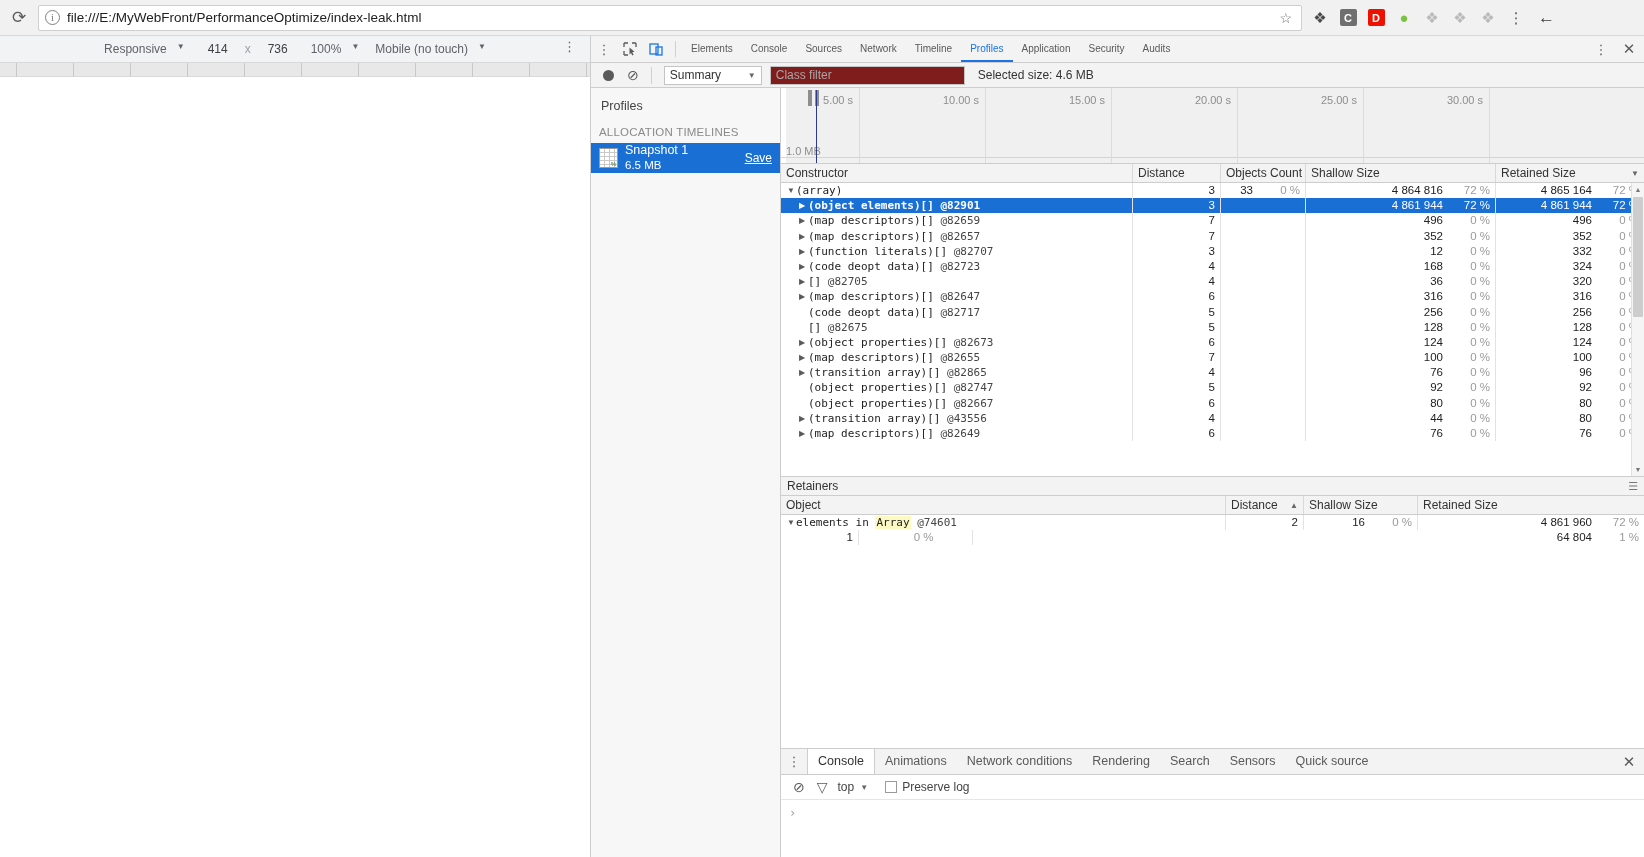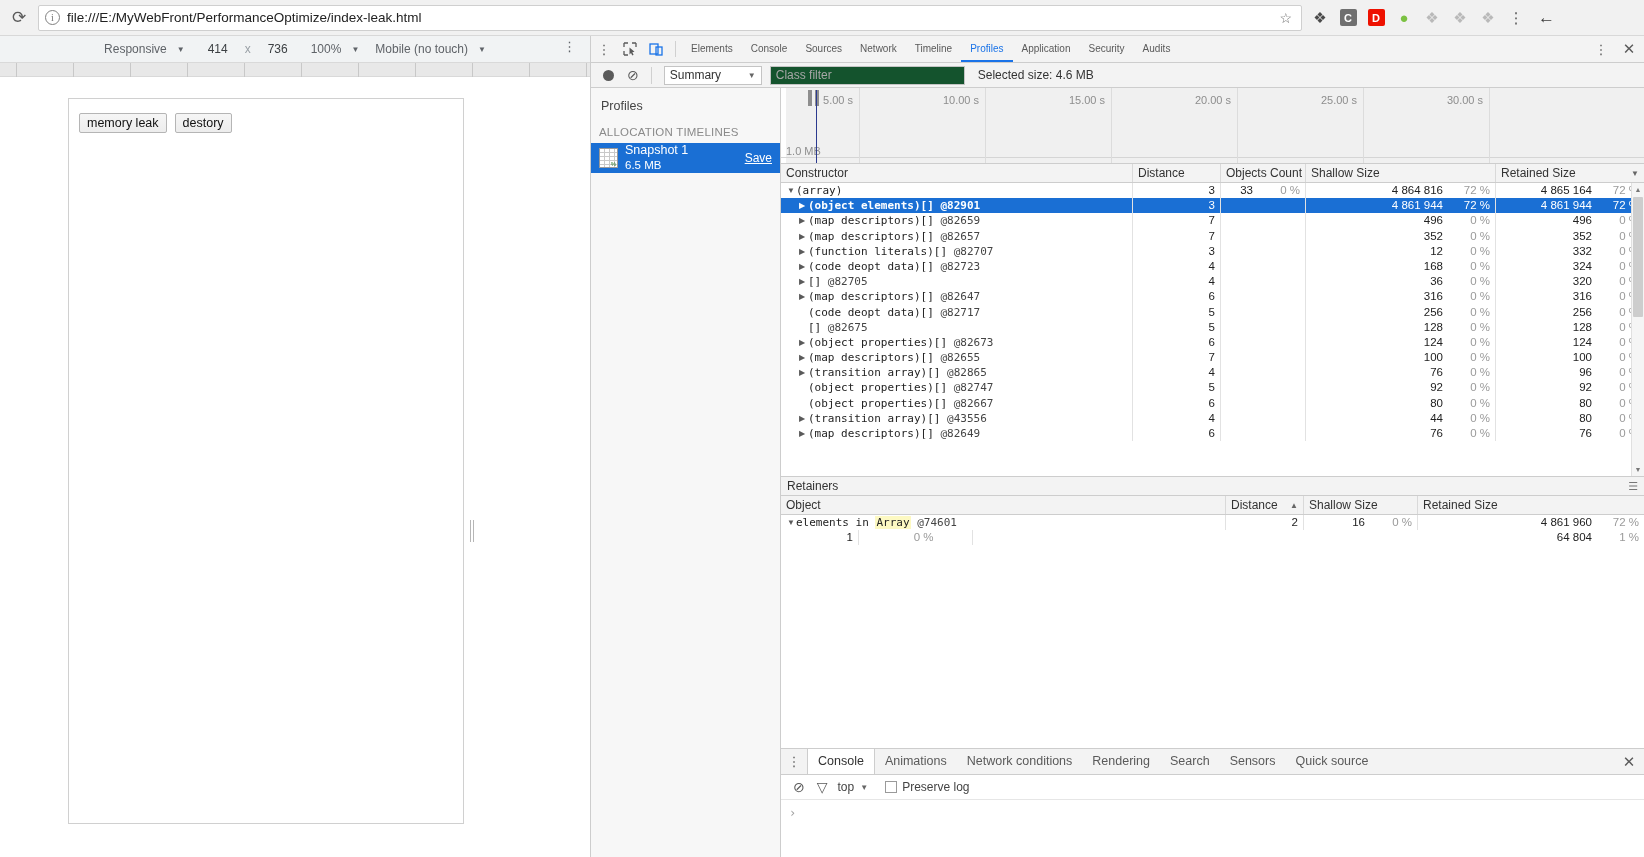--- a/index.html
+++ b/index.html
@@ -54,21 +54,21 @@
   .kebab { font-size: 15px; color: #5a5a5a; letter-spacing: 0; line-height: 8px; }
   .back-arrow { font-size: 17px; color: #3a3a3a; padding: 0 6px; cursor: pointer; }
 
   
   .device-bar {
     position: absolute; left: 0; top: 36px; width: 590px; height: 27px;
     background: #f1f3f4; border-bottom: 1px solid #d9d9d9;
     display: flex; align-items: center; justify-content: center;
     font-size: 12px; color: #5f6368;
   }
-  .device-bar .grp { display: flex; align-items: center; gap: 10px; margin: 0 8px; }
+  .device-bar .grp { display: flex; gap: 10px; margin: 0 8px; }
   .device-bar .dims {
     width: 34px; text-align: center; color: #3c4043;
   }
   .device-bar .x { color: #9aa0a6; }
   .device-bar .caret { font-size: 8px; }
   .dev-kebab { position: absolute; right: 14px; top: 8px; font-size: 13px; color: #5f6368; line-height: 5px; cursor: pointer; }
 
   
   .ruler {
     position: absolute; left: 0; top: 63px; width: 590px; height: 14px;
@@ -125,21 +125,21 @@
   .rec-dot { width: 11px; height: 11px; border-radius: 50%; background: #5a5a5a; margin-left: 12px; cursor: pointer; }
   .clear-ico { margin-left: 13px; font-size: 14px; color: #5a5a5a; cursor: pointer; }
   .tb2-sep { width: 1px; height: 17px; background: #d0d0d0; margin-left: 12px; }
   .sum-select {
     width: 98px; margin-left: 12px; height: 19px; background: #fff;
     border: 1px solid #c4c4c4; display: flex; align-items: center; justify-content: space-between;
     padding: 0 5px; font-size: 12px; color: #333; cursor: pointer;
   }
   .sum-select .caret { font-size: 8px; color: #666; }
   .class-filter {
-    width: 195px; margin-left: 8px; height: 19px; background: #14532d;
+    width: 195px; margin-left: 8px; height: 19px; background: #7f1d1d;
     border: 1px solid #c4c4c4; padding: 0 5px; font-size: 12px; color: #a7a7a7;
     display: flex; align-items: center;
   }
   .selected-size { margin-left: 13px; font-size: 12px; color: #333; }
 
   .dt-body { flex: 1; display: flex; min-height: 0; }
   .dt-sidebar {
     width: 190px; background: #f7f7f7; border-right: 1px solid #cdcdcd;
     flex: 0 0 auto; padding-top: 8px;
   }
@@ -324,30 +324,20 @@
       <div class="tick" style="left: 187px;"></div>
       <div class="tick" style="left: 244px;"></div>
       <div class="tick" style="left: 301px;"></div>
       <div class="tick" style="left: 358px;"></div>
       <div class="tick" style="left: 415px;"></div>
       <div class="tick" style="left: 472px;"></div>
       <div class="tick" style="left: 529px;"></div>
       <div class="tick" style="left: 586px;"></div>
     </div>
 
-  <div class="viewport-area">
-    <div class="page-frame">
-      <div class="page-buttons">
-        <button class="pg-btn">memory leak</button>
-        <button class="pg-btn">destory</button>
-      </div>
-    </div>
-    <div class="vp-handle-right"></div>
-
-  </div>
 
   <div class="devtools">
 
     <div class="dt-tabbar">
       <div class="dt-kebab">⋮</div>
       <div class="inspect-ico">
         <svg width="14" height="14" viewBox="0 0 14 14">
           <path d="M1 1h4M1 1v4M13 1H9M13 1v4M1 13h4M1 13V9" stroke="#5a5a5a" fill="none" stroke-width="1.3"></path>
           <path d="M6.5 5.5l5 4.2-2.2.5 1.3 2.5-1.3.7-1.3-2.5-1.5 1.6z" fill="#5a5a5a"></path>
         </svg>

